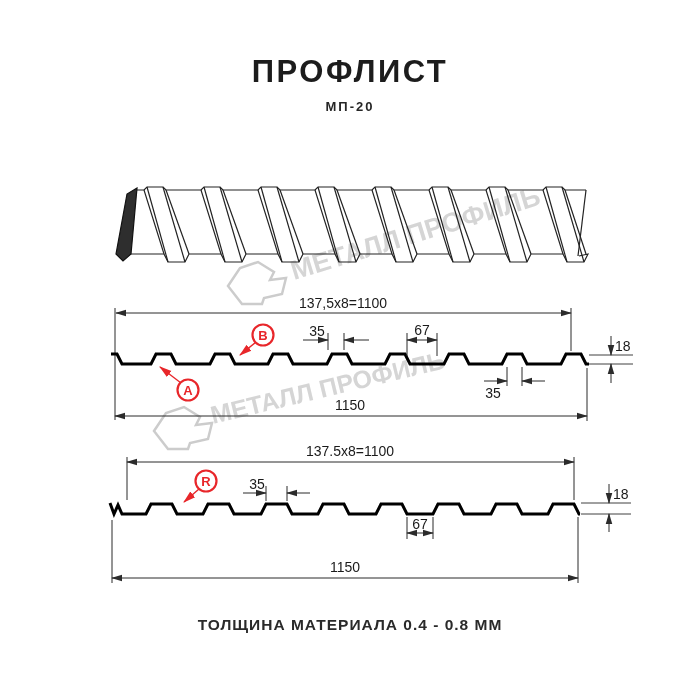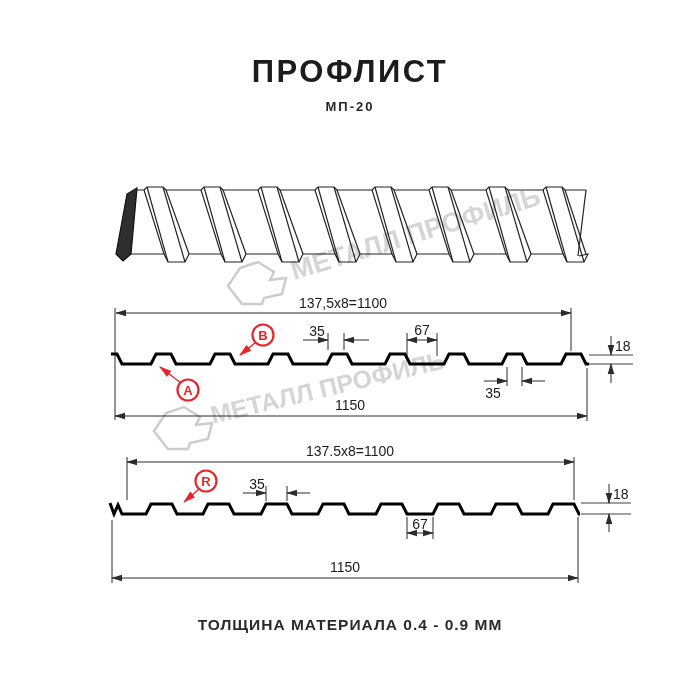--- a/index.html
+++ b/index.html
@@ -195,14 +195,14 @@
 
       <g>
         <line x1="112" y1="578" x2="578" y2="578" marker-start="url(#ad)" marker-end="url(#ad)"></line>
         <line x1="112" y1="520" x2="112" y2="583"></line>
         <line x1="578" y1="517" x2="578" y2="583"></line>
         <text class="dimtxt" x="345" y="572" text-anchor="middle" stroke="none">1150</text>
       </g>
     </g>
   </svg>
 
-  <div class="footer">ТОЛЩИНА МАТЕРИАЛА 0.4 - 0.9 ММ</div>
+  <div class="footer">ТОЛЩИНА МАТЕРИАЛА 0.4 - 0.8 ММ</div>
 </div>
 
 </body></html>

